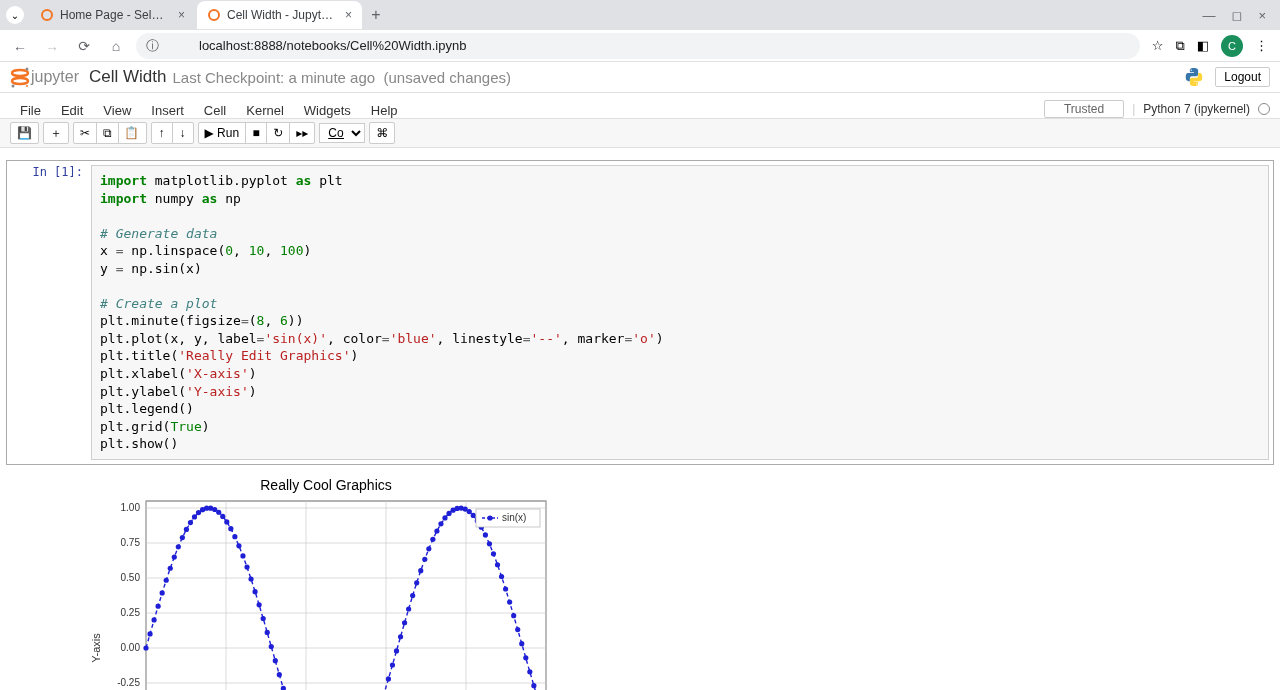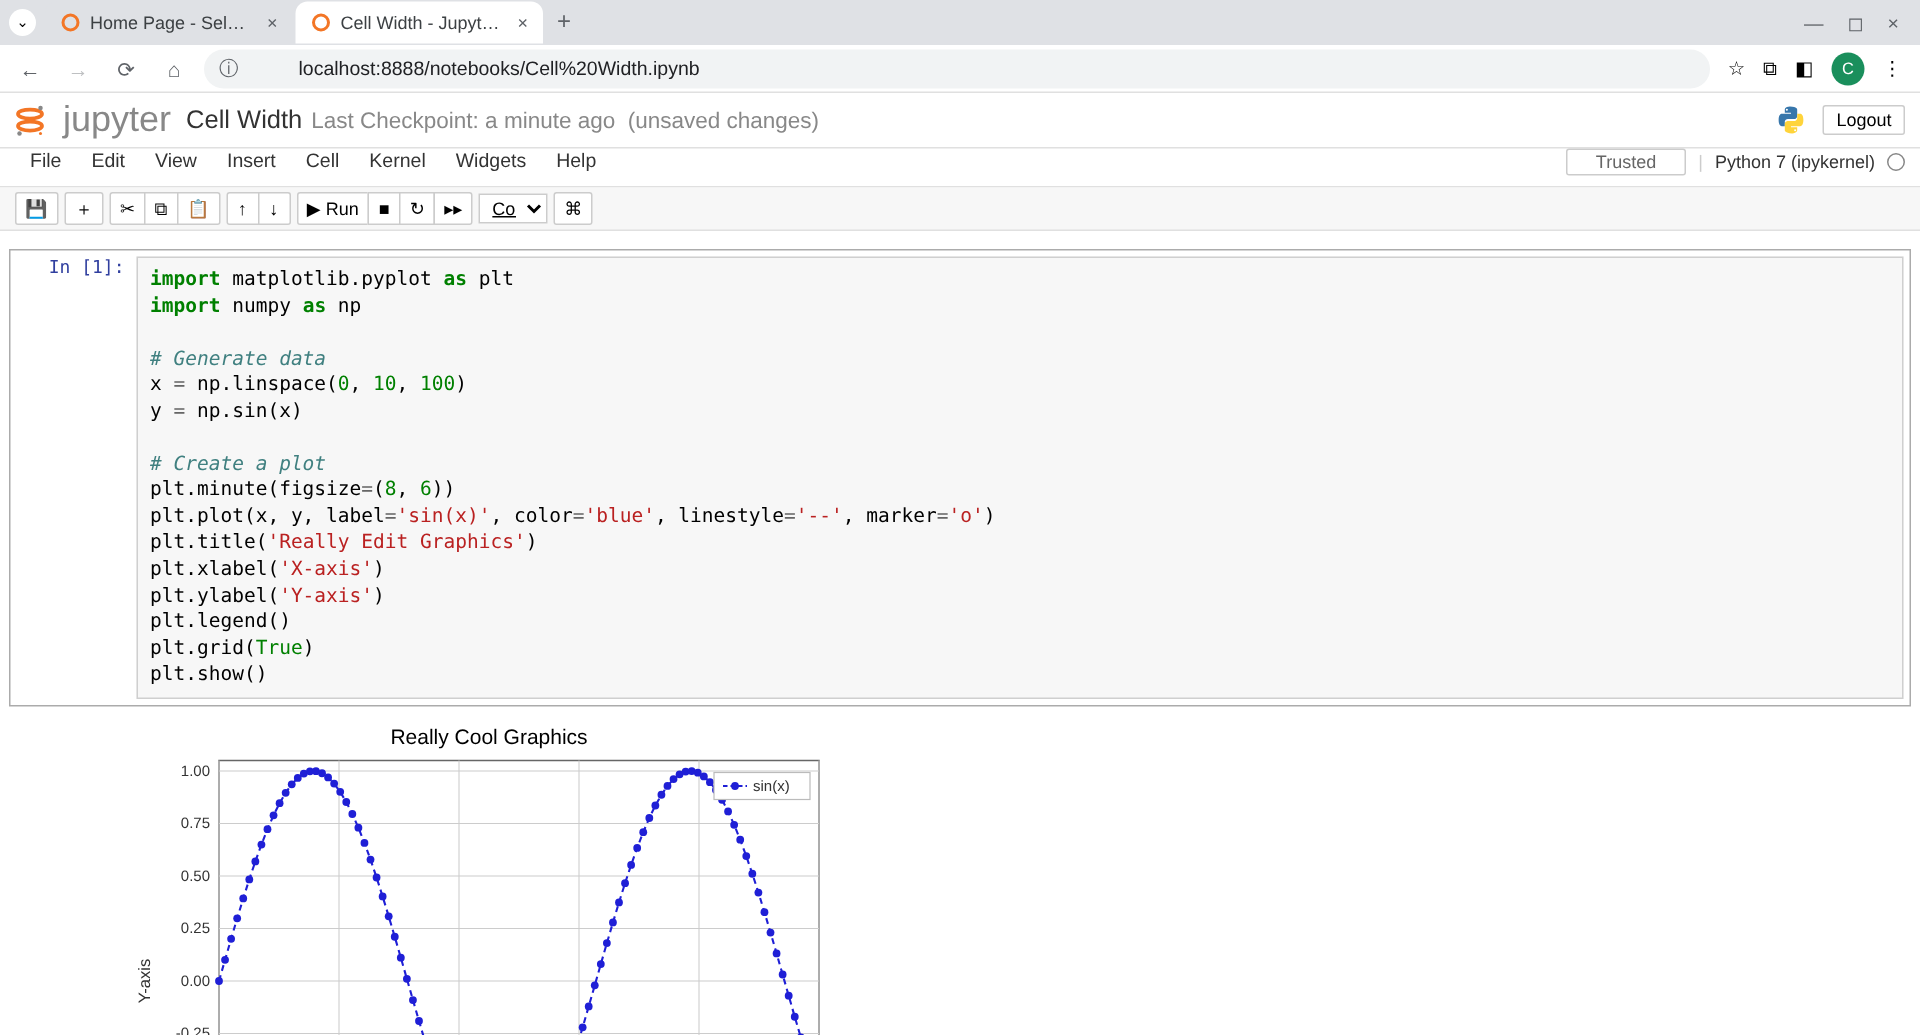--- a/index.html
+++ b/index.html
@@ -19,29 +19,29 @@
 
 .chrome-nav { height: 32px; display: flex; align-items: center; padding: 0 8px; background: #fff; border-bottom: 1px solid #e0e0e0; gap: 8px; }
 .nav-btn { width: 24px; text-align: center; color: #5f6368; cursor: pointer; font-size: 14px; }
 .url-bar { flex: 1; background: #f1f3f4; border-radius: 14px; height: 26px; display: flex; align-items: center; padding: 0 10px; color: #5f6368; font-size: 13px; gap: 8px; }
 .url-text { color: #202124; padding-left: 32px; }
 .right-icons { display: flex; gap: 12px; align-items: center; padding: 0 4px; }
 .avatar { width: 22px; height: 22px; border-radius: 50%; background: #1a8f5c; color: #fff; display: flex; align-items: center; justify-content: center; font-size: 11px; }
 
 
 .jup-header { display: flex; align-items: center; padding: 4px 10px; border-bottom: 1px solid #e0e0e0; }
-.jup-logo { display: flex; align-items: center; gap: 12px; font-size: 24px; color: #888; margin-right: 10px; }
+.jup-logo { display: flex; align-items: center; gap: 1px; font-size: 16px; color: #888; margin-right: 10px; }
 .notebook-name { font-size: 17px; color: #333; }
 .checkpoint { font-size: 15px; color: #888; margin-left: 6px; }
 .jup-right { margin-left: auto; display: flex; align-items: center; gap: 10px; }
 .py-logo { width: 22px; height: 22px; }
 .logout-btn { border: 1px solid #ccc; padding: 2px 8px; font-size: 12px; border-radius: 2px; cursor: pointer; }
 
 
-.menubar { display: flex; align-items: flex-start; padding: 0 10px; border-bottom: 1px solid #e0e0e0; height: 26px; font-size: 13px; }
+.menubar { display: flex; align-items: flex-end; padding: 0 10px; border-bottom: 1px solid #e0e0e0; height: 26px; font-size: 13px; }
 .menubar .menu-item { padding: 0 10px; cursor: pointer; color: #333; }
 .menubar-right { margin-left: auto; display: flex; align-items: center; gap: 8px; font-size: 12px; color: #666; }
 .trusted { border: 1px solid #ccc; padding: 1px 19px; border-radius: 2px; cursor: pointer; }
 .kernel-name { color: #333; }
 .kernel-ind { width: 12px; height: 12px; border: 1px solid #888; border-radius: 50%; }
 
 
 .toolbar { display: flex; align-items: center; padding: 3px 10px; border-bottom: 1px solid #e0e0e0; gap: 4px; background: #f7f7f7; }
 .tbtn { border: 1px solid #ccc; background: #fff; padding: 2px 6px; font-size: 12px; border-radius: 2px; min-width: 22px; text-align: center; cursor: pointer; line-height: 16px; }
 .tbtn-group { display: flex; }

